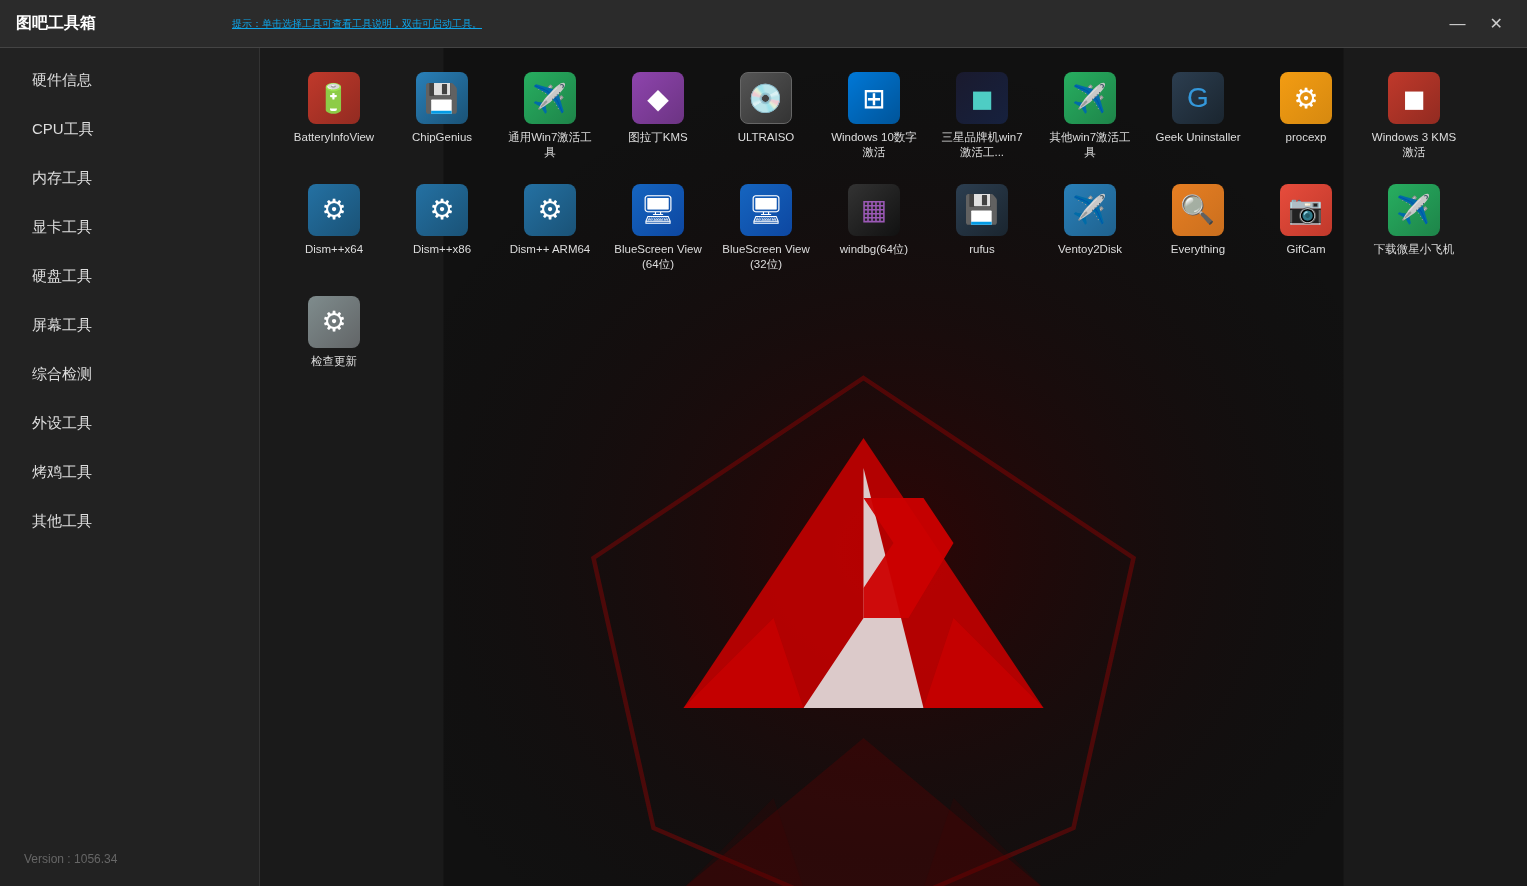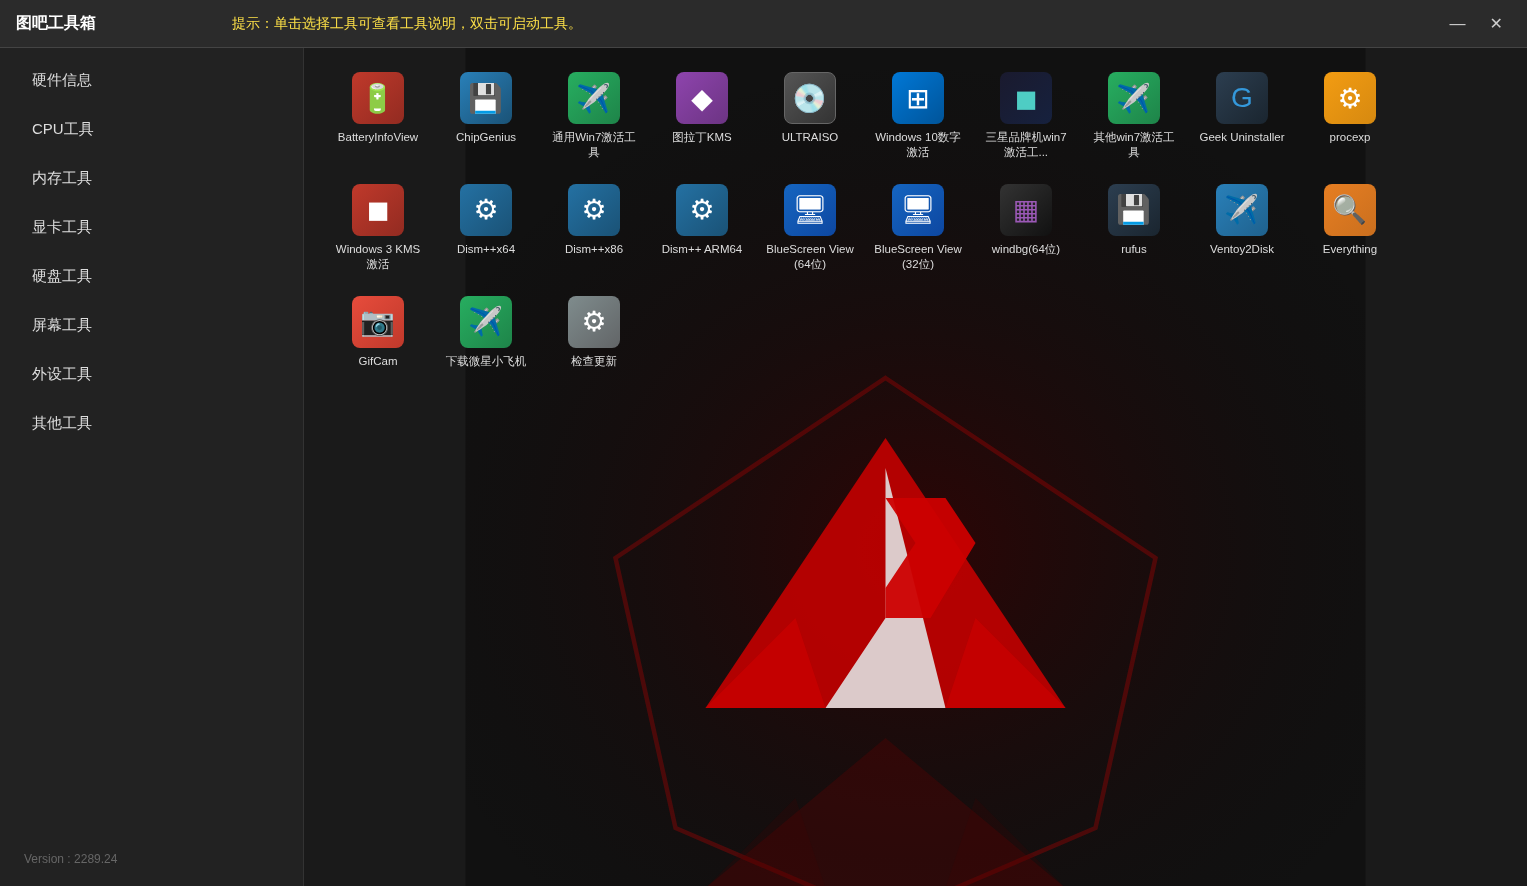--- a/index.html
+++ b/index.html
@@ -23,24 +23,25 @@
       position: relative;
       z-index: 10;
     }
     .title-bar-title {
       color: #fff;
       font-size: 16px;
       font-weight: bold;
       min-width: 200px;
     }
     .title-bar-hint {
-      color: #fde047;
-      font-size: 14px;
+      color: #0ea5e9;
+      font-size: 10px;
       flex: 1;
       padding-left: 16px;
+      text-decoration: underline;
     }
     .title-bar-controls {
       display: flex;
       gap: 8px;
       margin-left: auto;
     }
     .title-bar-btn {
       background: none;
       border: none;
       color: #ccc;
@@ -51,21 +52,21 @@
     }
 
     
     .main-layout {
       display: flex;
       height: calc(886px - 48px);
     }
 
     
     .sidebar {
-      width: 304px;
+      width: 260px;
       background: #222;
       border-right: 1px solid #333;
       display: flex;
       flex-direction: column;
       padding: 8px 0;
       flex-shrink: 0;
     }
     .sidebar-item {
       color: #ddd;
       font-size: 15px;
@@ -180,23 +181,25 @@
 <div class="main-layout">
 
   <div class="sidebar">
 
     <div class="sidebar-item">硬件信息</div>
       <div class="sidebar-item">CPU工具</div>
       <div class="sidebar-item">内存工具</div>
       <div class="sidebar-item">显卡工具</div>
       <div class="sidebar-item">硬盘工具</div>
       <div class="sidebar-item">屏幕工具</div>
+      <div class="sidebar-item">综合检测</div>
       <div class="sidebar-item">外设工具</div>
+      <div class="sidebar-item">烤鸡工具</div>
       <div class="sidebar-item">其他工具</div>
-      <div class="sidebar-version">Version : 2289.24</div>
+      <div class="sidebar-version">Version : 1056.34</div>
   </div>
 
   <div class="content-area">
 
     <div class="bg-rog">
       <svg width="100%" height="100%" viewBox="0 0 900 838" xmlns="http://www.w3.org/2000/svg" preserveAspectRatio="xMidYMax meet">
         <defs>
           <radialGradient id="glow" cx="50%" cy="60%" r="60%">
             <stop offset="0%" stop-color="#3a0000" stop-opacity="0.7"></stop>
             <stop offset="100%" stop-color="#0a0a0a" stop-opacity="0"></stop>

